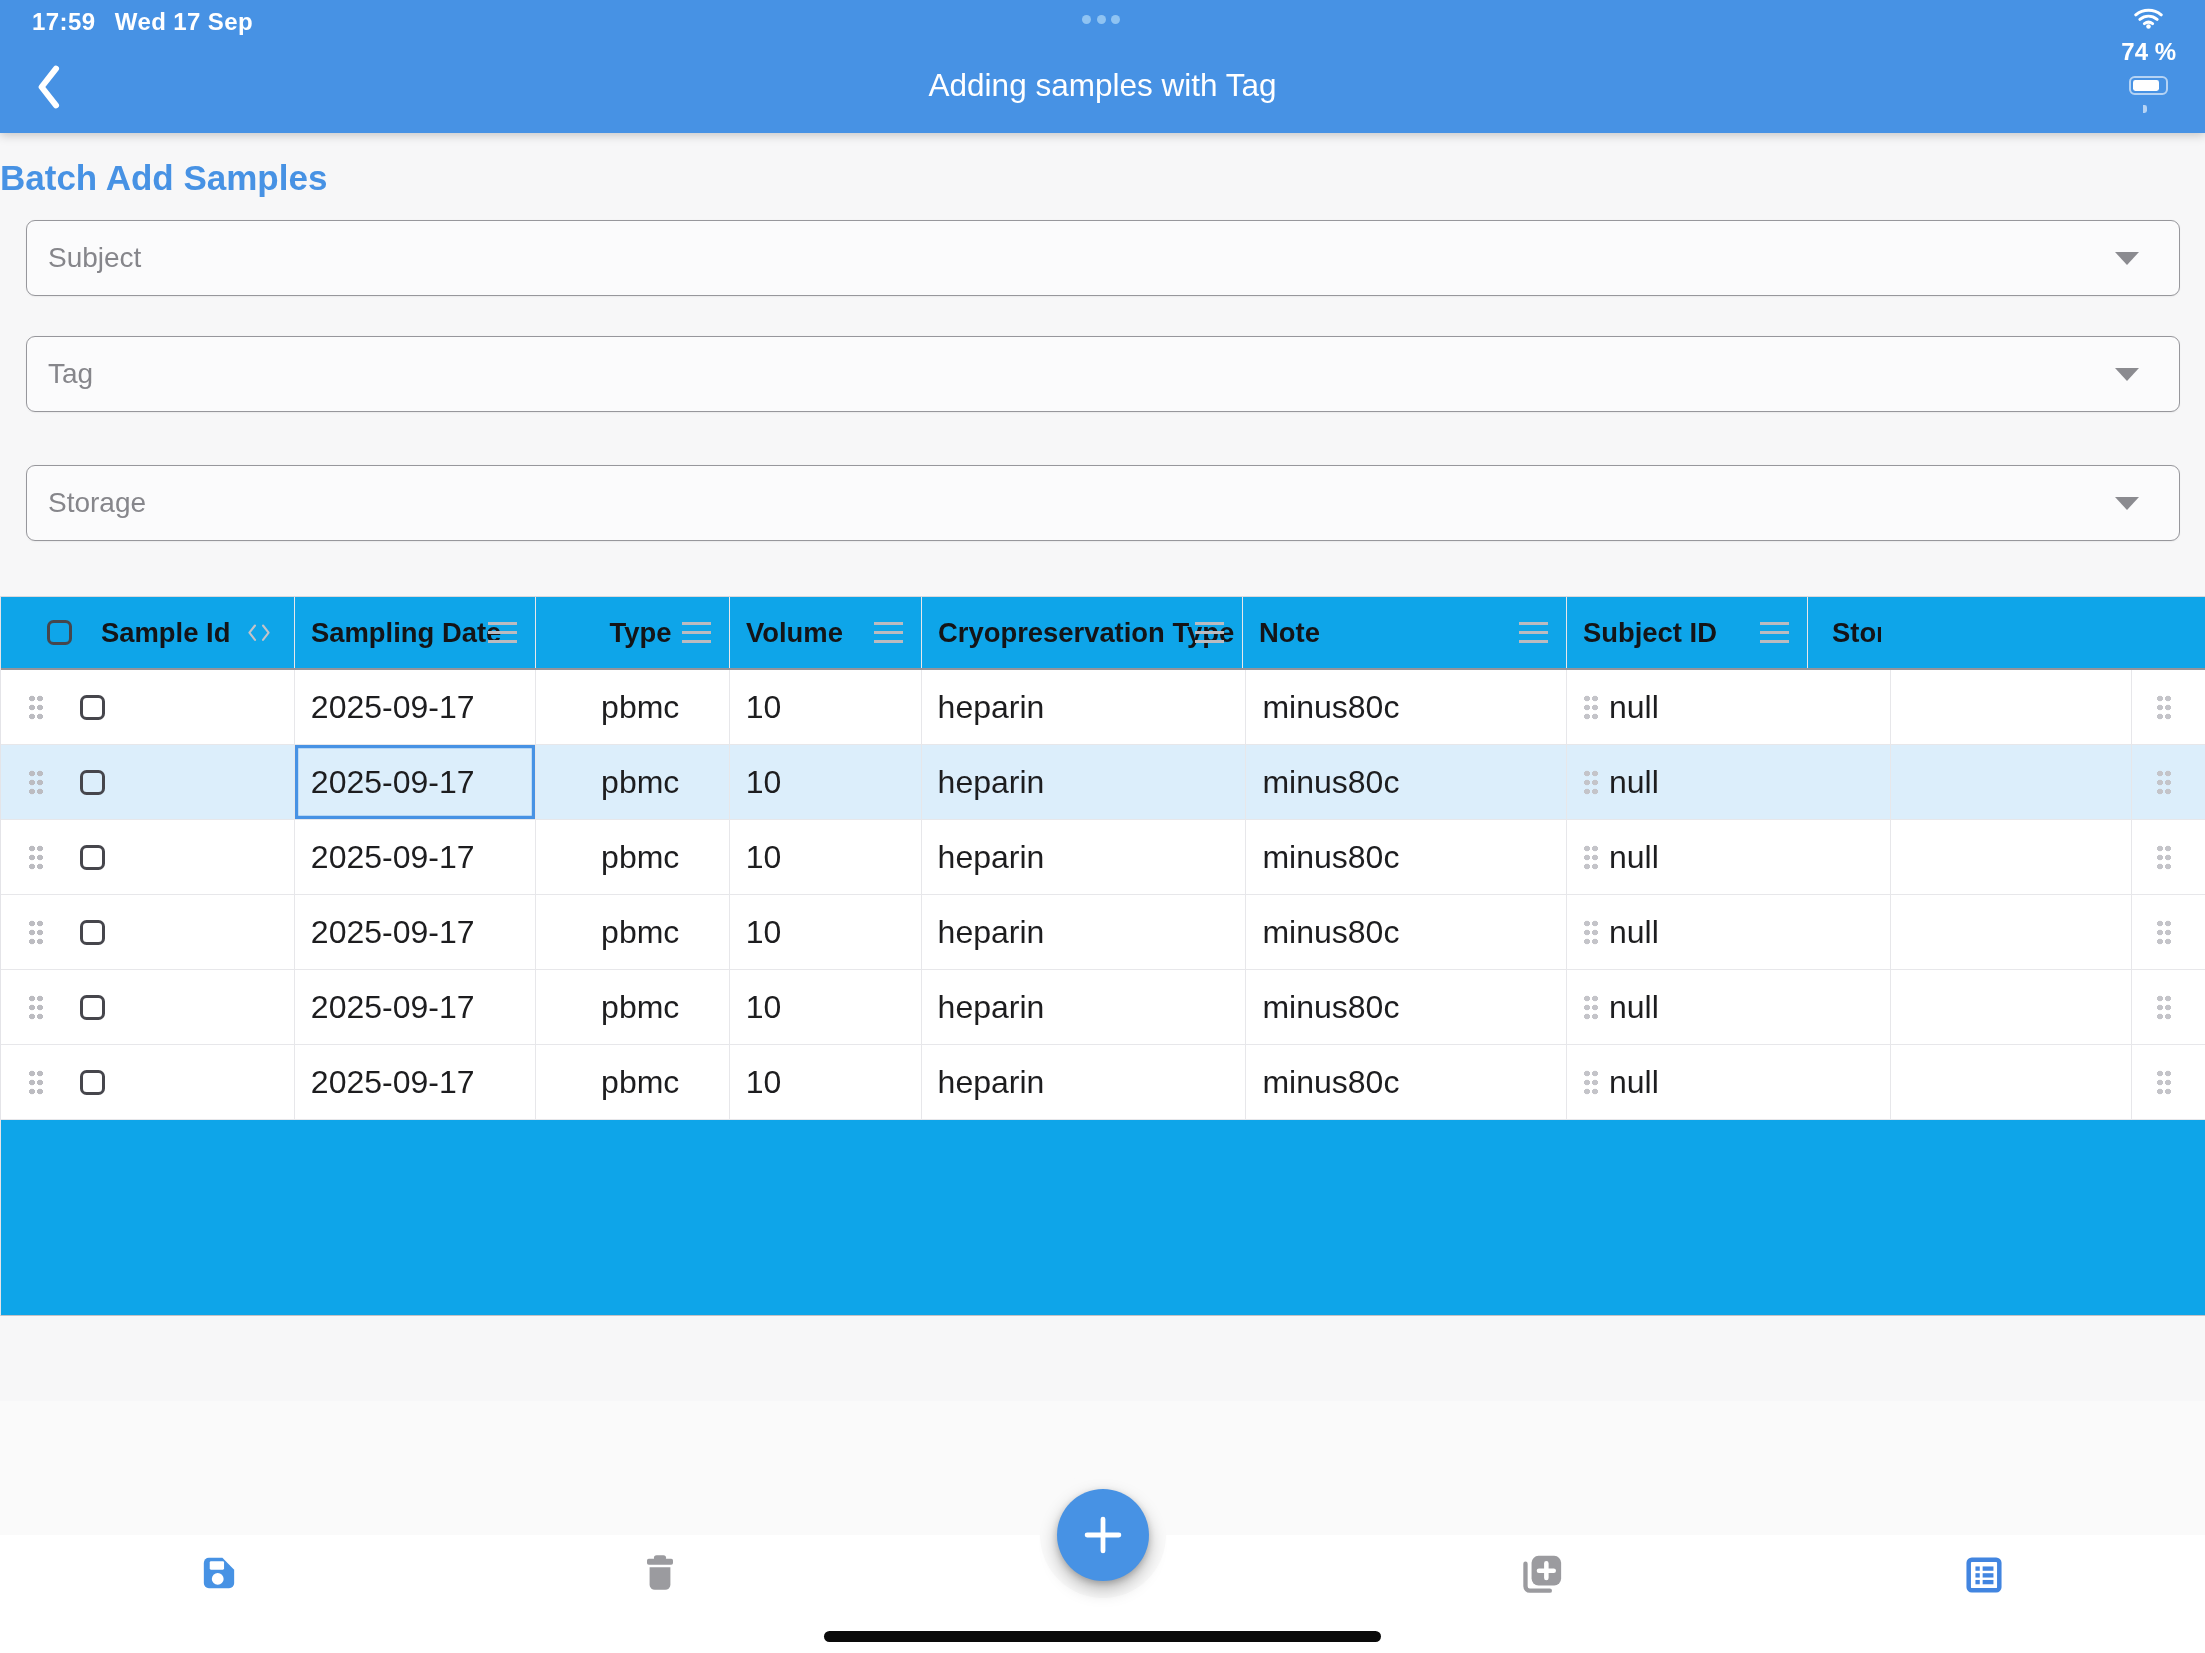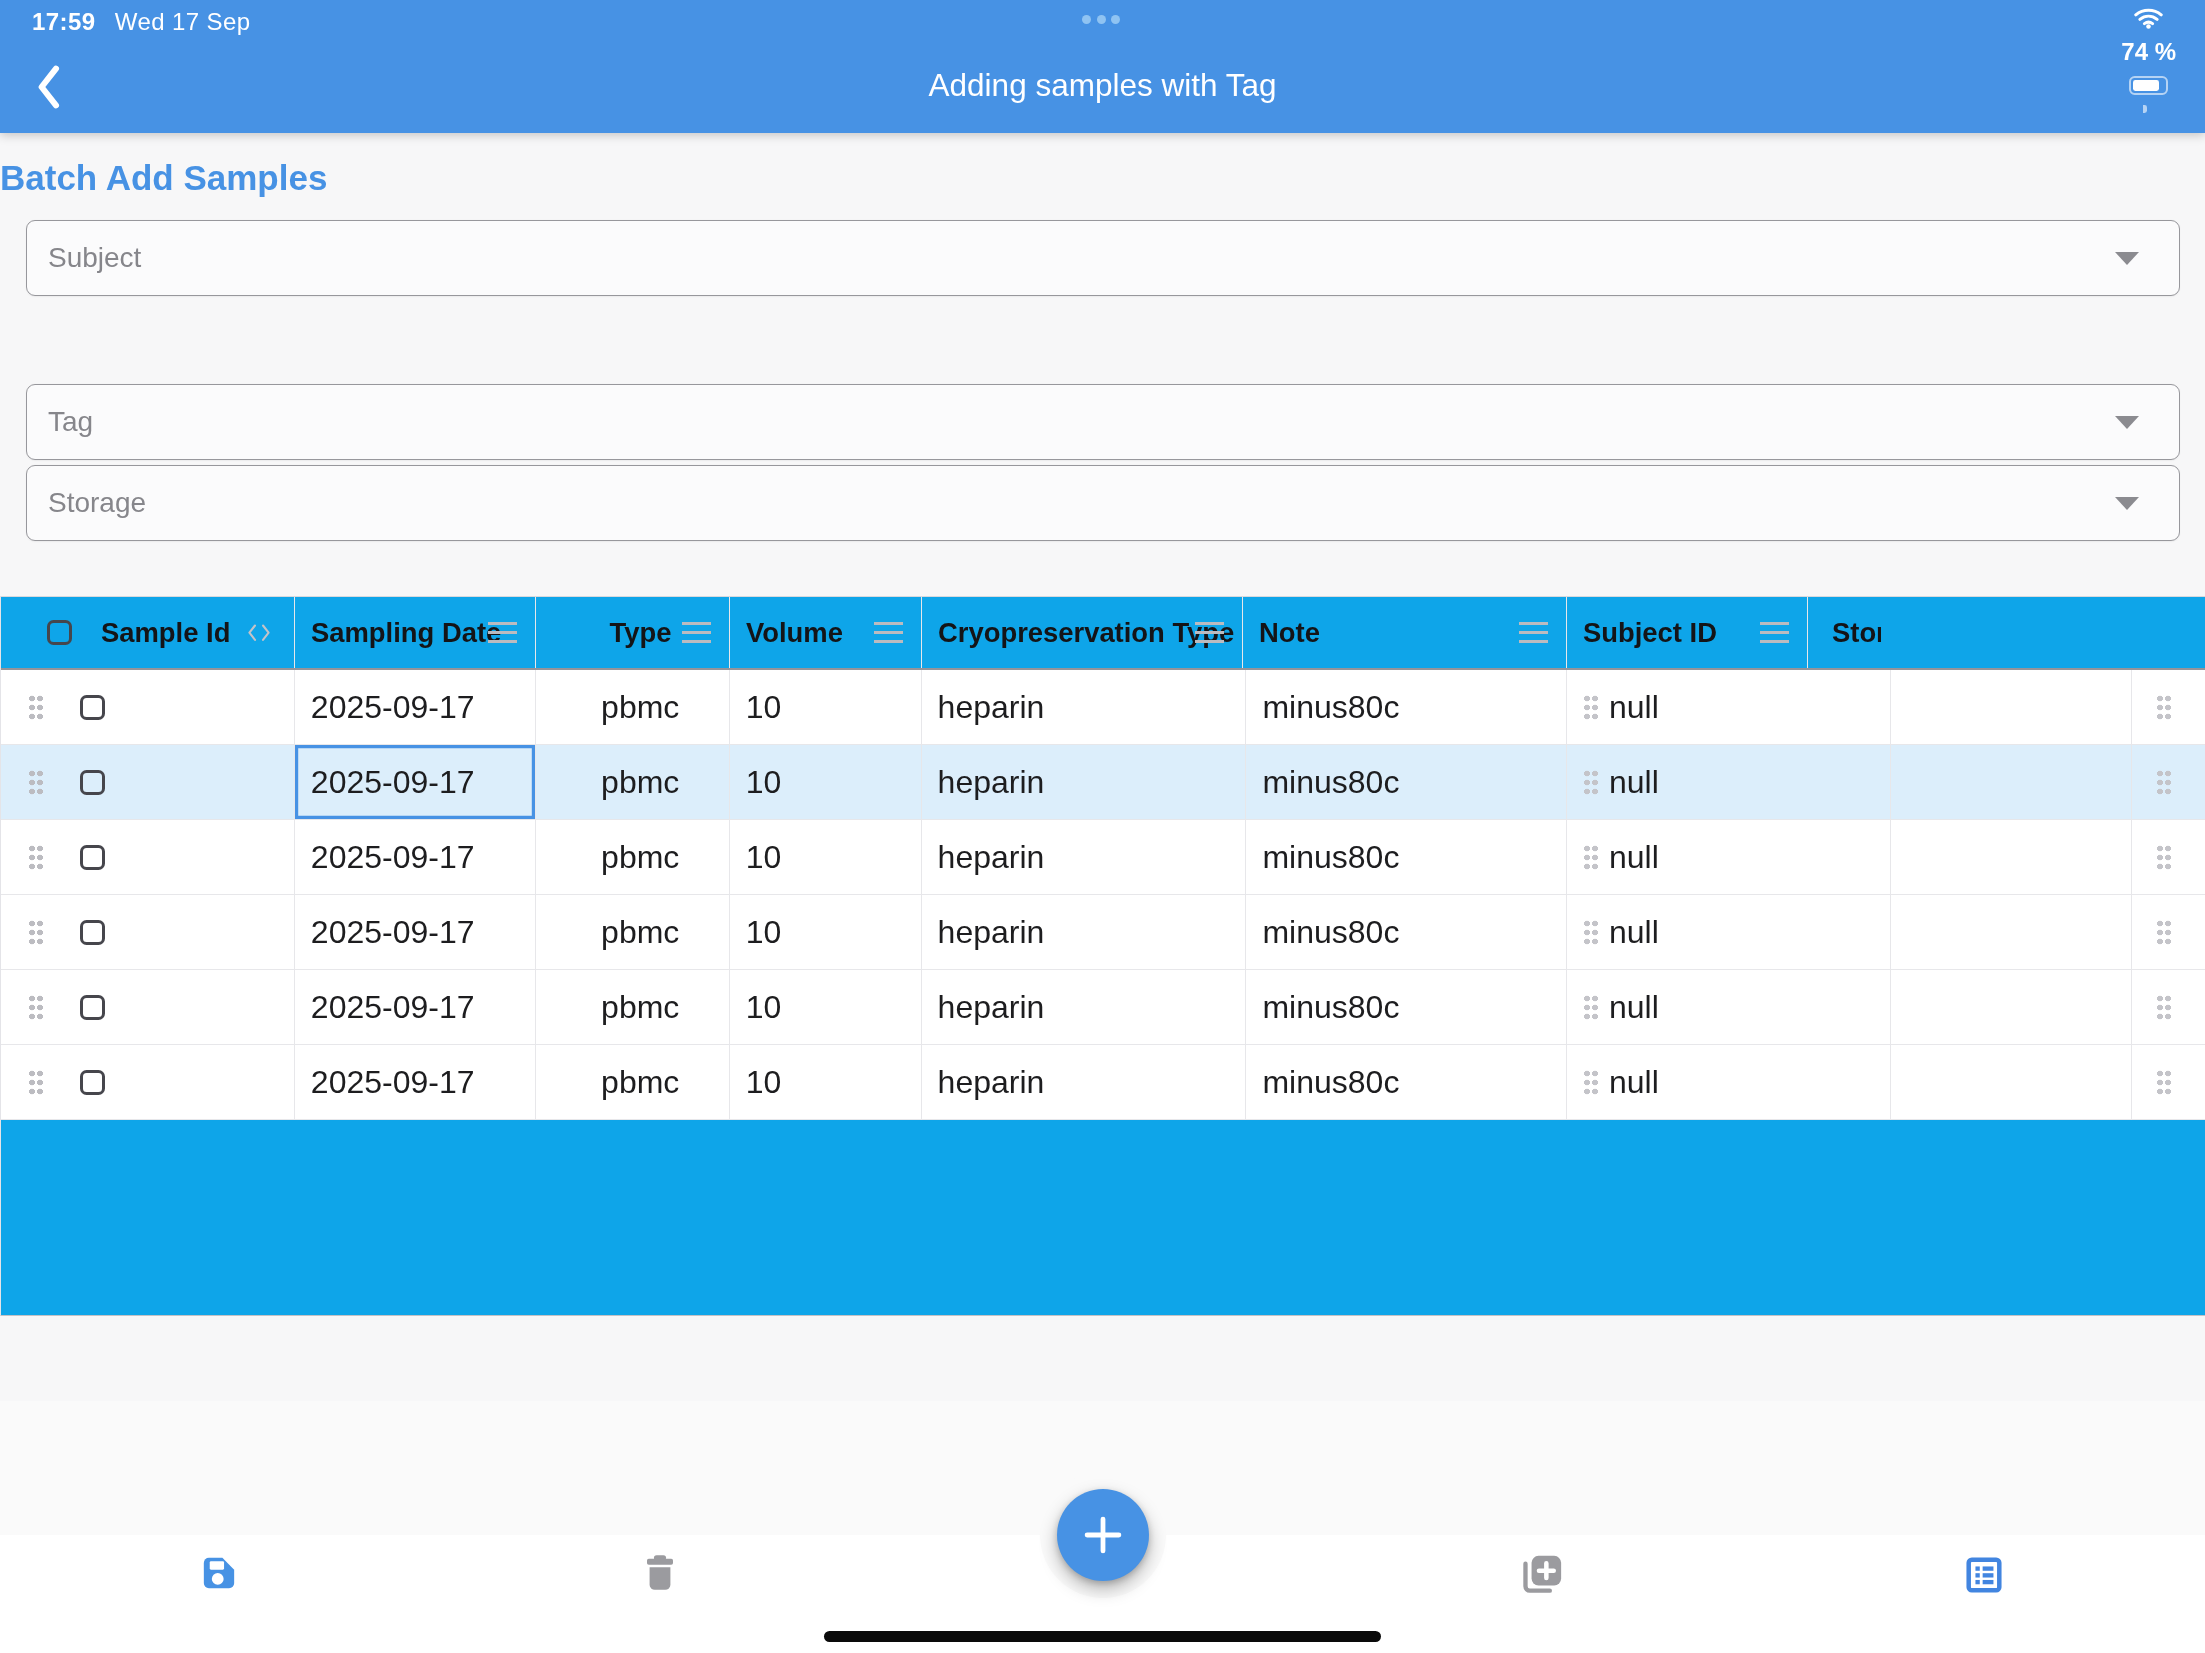--- a/index.html
+++ b/index.html
@@ -12,40 +12,40 @@
   *{box-sizing:border-box;margin:0;padding:0;}
   html,body{width:2205px;height:1653px;}
   body{font-family:"Liberation Sans","DejaVu Sans",sans-serif;background:#000;}
   .screen{position:relative;width:2205px;height:1653px;overflow:hidden;background:var(--page-bg);}
 
   
   .navbar{position:absolute;left:0;top:0;width:2205px;height:133px;background:var(--accent);
           box-shadow:0 1.6px 9.7px rgba(0,0,0,.22);z-index:5;color:#fff;}
   .statusbar{position:absolute;left:0;top:0;width:100%;height:39px;}
   .status-left{position:absolute;left:32px;top:8px;font-size:24px;font-weight:700;letter-spacing:0.4px;}
-  .status-left .date{font-weight:400;margin-left:19.4px;}
+  .status-left .date{font-weight:700;margin-left:19.4px;}
   .mt-dots{position:absolute;left:1082px;top:14.5px;display:flex;gap:5.7px;}
   .mt-dots i{width:9px;height:9px;border-radius:50%;background:#8fc3f2;}
   .status-right{position:absolute;right:29px;top:6.5px;display:flex;align-items:center;gap:9.7px;font-size:24px;font-weight:600;flex-direction:column;}
   .battery{position:relative;width:39px;height:19.4px;border:2px solid rgba(255,255,255,.6);border-radius:5.7px;}
   .battery i{position:absolute;left:2px;top:2px;bottom:2px;width:74%;background:#fff;border-radius:2.4px;}
   .battery-nub{width:3.2px;height:8px;background:rgba(255,255,255,.6);border-radius:0 2.4px 2.4px 0;margin-left:-7.3px;}
   .back-btn{position:absolute;left:32px;top:65px;width:32px;height:45px;background:none;border:none;cursor:pointer;}
   .nav-title{position:absolute;left:0;top:67px;width:100%;text-align:center;font-size:31.5px;font-weight:500;color:#fff;}
 
   
   .page-heading{position:absolute;left:0;top:158px;width:100%;text-align:left;
                 font-size:35px;font-weight:700;color:var(--accent);}
   .select-field{position:absolute;left:26px;width:2154px;height:76px;background:#fbfbfc;
                 border:1.6px solid #97979c;border-radius:9px;display:flex;align-items:center;
                 padding:0 40px 0 21px;cursor:pointer;box-shadow:0 0.8px 1.6px rgba(0,0,0,.05);}
   .select-field .label{font-size:28px;color:#86868b;}
   .select-arrow{margin-left:auto;width:0;height:0;border-left:12px solid transparent;
                 border-right:12px solid transparent;border-top:13px solid #8b8b90;}
-  #field-subject{top:220px;} #field-tag{top:336px;margin-top:48px;} #field-storage{top:465px;}
+  #field-subject{top:220px;} #field-tag{top:336px;} #field-storage{top:465px;}
 
   
   .grid{position:absolute;left:0;top:596px;width:2205px;height:720px;background:#0ea5e9;
         border-top:1.6px solid #d9d9dd;border-bottom:1.6px solid #c2c2c6;border-left:1.6px solid #e4e4e8;}
   .thead{display:flex;height:73px;border-bottom:2.4px solid #94949a;}
   .trow{display:flex;height:75px;border-bottom:1.6px solid #e7e7ea;background:#fff;}
   .trow--selected{background:var(--row-highlight);}
   .trow--selected .td{background:transparent;}
   .th,.td{position:relative;display:flex;align-items:center;padding-left:16px;
           border-right:1.6px solid #e7e7ea;overflow:hidden;white-space:nowrap;}

